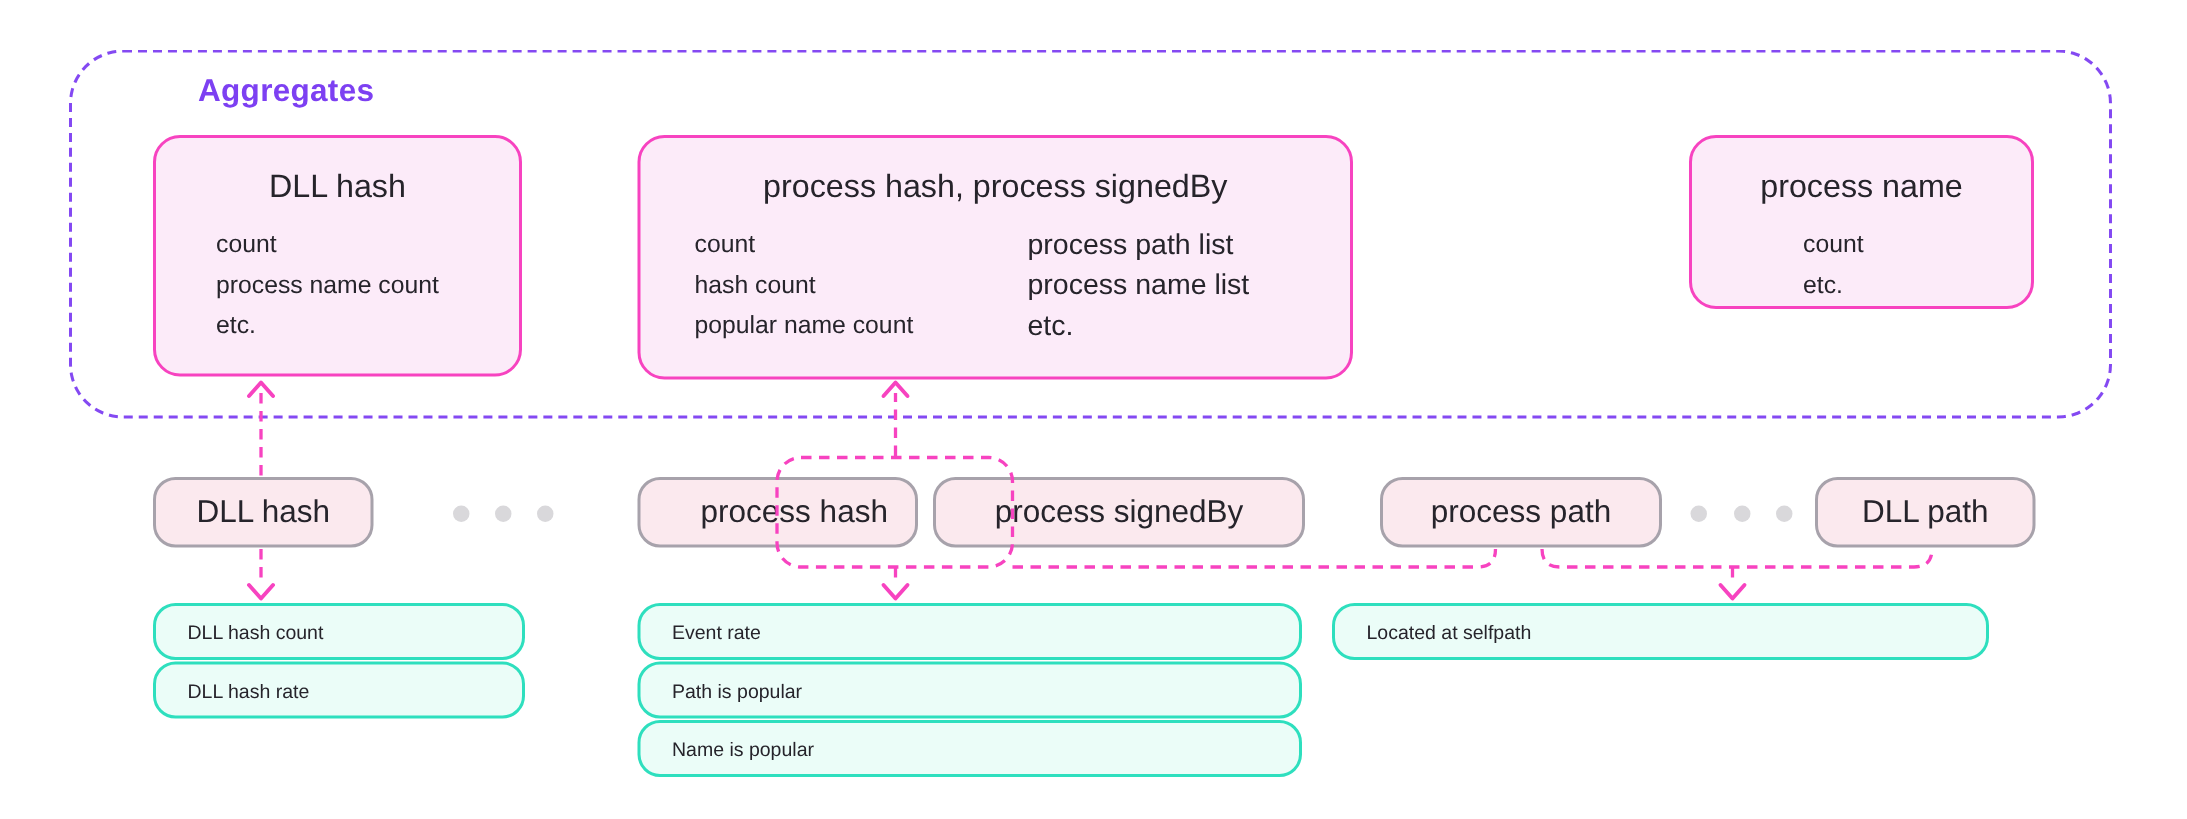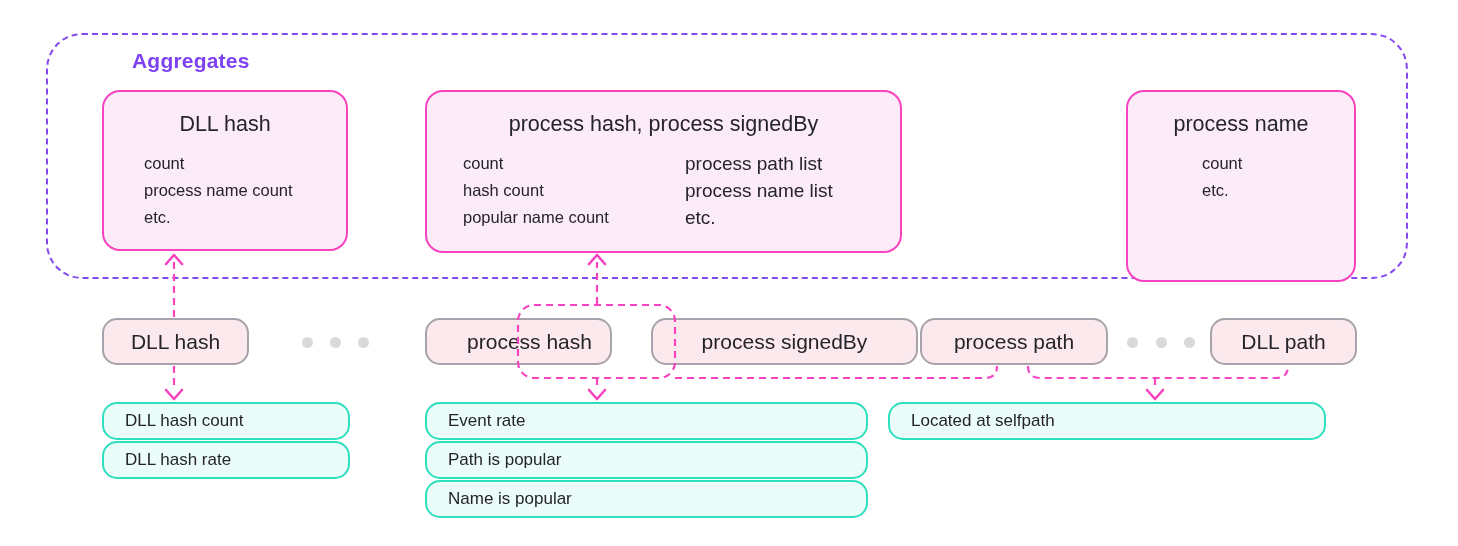--- a/index.html
+++ b/index.html
@@ -21,41 +21,41 @@
     position:absolute;background:#fcebf9;border:2.5px solid #f743c0;
     border-radius:18px;box-sizing:border-box;
   }
   .agg-title{text-align:center;margin-top:20px;font-size:21.5px;font-weight:500;}
   .agg-items{position:absolute;top:58px;left:0;right:0;font-size:16.5px;line-height:27px;font-weight:400;}
   #agg-box-1{left:102px;top:90px;width:246px;height:161px;}
   #agg-box-1 .agg-items{padding-left:40px;}
   #agg-box-2{left:425px;top:90px;width:477px;height:163px;}
   #agg-box-2 .col1{position:absolute;left:36px;top:58px;font-size:16.5px;line-height:27px;}
   #agg-box-2 .col2{position:absolute;left:258px;top:58px;font-size:19px;line-height:27px;}
-  #agg-box-3{left:1126px;top:90px;width:230px;height:192px;}
+  #agg-box-3{left:1126px;top:90px;width:230px;height:116px;}
   #agg-box-3 .agg-items{padding-left:74px;}
   
   .pill{
     position:absolute;top:318px;height:47px;background:#fbe9ee;
     border:2px solid #a7a2ab;border-radius:15px;box-sizing:border-box;
     display:flex;align-items:center;justify-content:center;
     font-size:21px;font-weight:500;color:#26242b;
   }
   #pill-dll-hash{left:102px;width:147px;}
   #pill-process-hash{left:425px;width:187px;padding-left:22px;}
-  #pill-process-signedby{left:627px;width:267px;margin-left:24px;}
+  #pill-process-signedby{left:598px;width:248px;margin-left:24px;}
   #pill-process-path{left:920px;width:188px;}
   #pill-dll-path{left:1210px;width:147px;}
   
   .dot{position:absolute;top:337px;width:11px;height:11px;border-radius:50%;background:#d9d8db;}
   
   .chip{
     position:absolute;height:38px;background:#ebfdf8;border:2px solid #2edfbe;
     border-radius:15px;box-sizing:border-box;display:flex;align-items:center;
-    padding-left:21px;font-size:17px;font-weight:400;color:#26242b;
+    padding-left:21px;font-size:13px;font-weight:400;color:#26242b;
   }
   .chip.colL{left:102px;width:248px;}
   .chip.colM{left:425px;width:443px;}
   .chip.colR{left:888px;width:438px;text-align:right;}
   .row1{top:402px;} .row2{top:441px;} .row3{top:480px;}
   
   .overlay{position:absolute;left:0;top:0;width:1458px;height:546px;pointer-events:none;z-index:5;}
   .dashline{stroke:#f743c0;stroke-width:2.2;fill:none;stroke-dasharray:7 5;}
   .chev{stroke:#f743c0;stroke-width:2.6;fill:none;stroke-linecap:round;stroke-linejoin:round;}
 </style>

